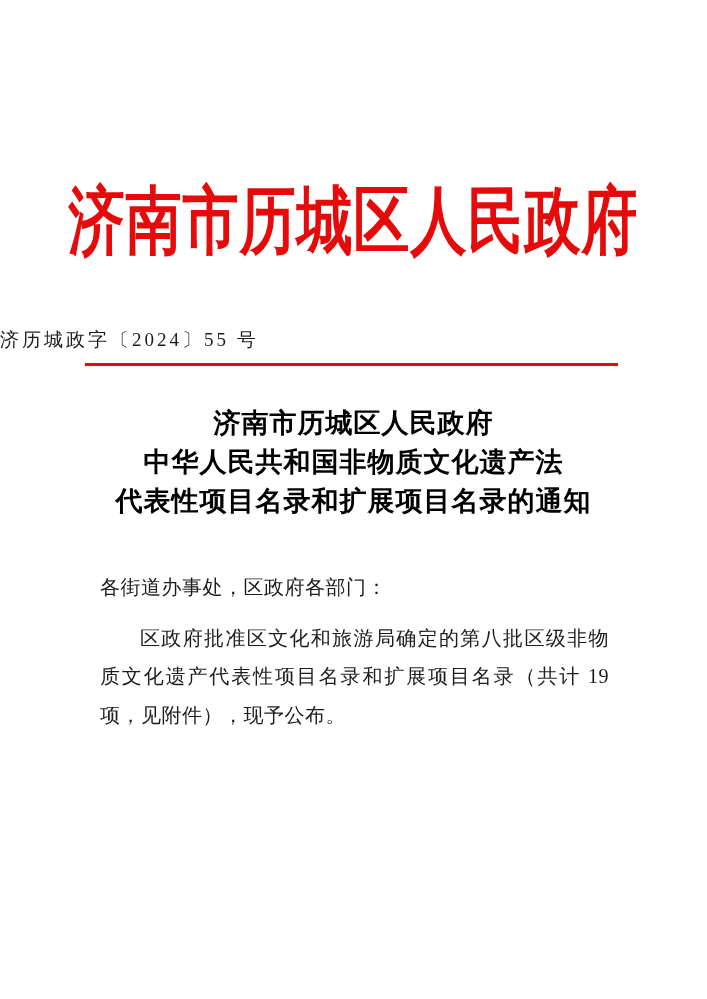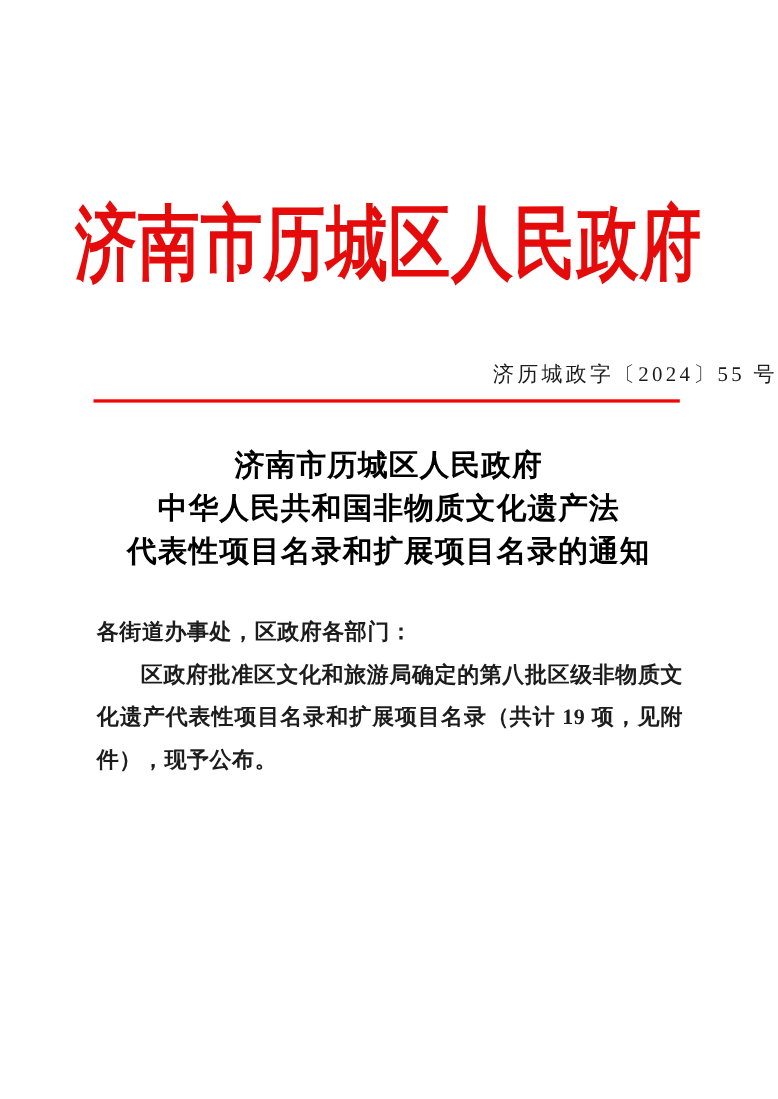--- a/index.html
+++ b/index.html
@@ -35,21 +35,21 @@
     letter-spacing: 1px;
     white-space: nowrap;
     transform: scaleY(1.32);
     transform-origin: top center;
   }
   .doc-number {
     position: absolute;
     top: 327px;
     left: 0;
     right: 0;
-    text-align: right;
+    text-align: left;
     font-size: 19px;
     letter-spacing: 3px;
     color: var(--text);
   }
   .red-rule {
     position: absolute;
     top: 363px;
     left: 85px;
     width: 533px;
     height: 3px;
@@ -71,21 +71,21 @@
     position: absolute;
     top: 556px;
     left: 88px;
     width: 533px;
     font-size: 20px;
     line-height: 38.5px;
     letter-spacing: 0.5px;
     text-align: justify;
     color: var(--text);
   }
-  .body-text p { margin: 0; font-weight: bold; }
+  .body-text p { margin: 12px; }
   .body-text p.indent { text-indent: 2em; }
   .page-number {
     position: absolute;
     top: 911px;
     right: 117px;
     font-size: 19px;
     letter-spacing: 1px;
     color: var(--text);
   }
 </style>

